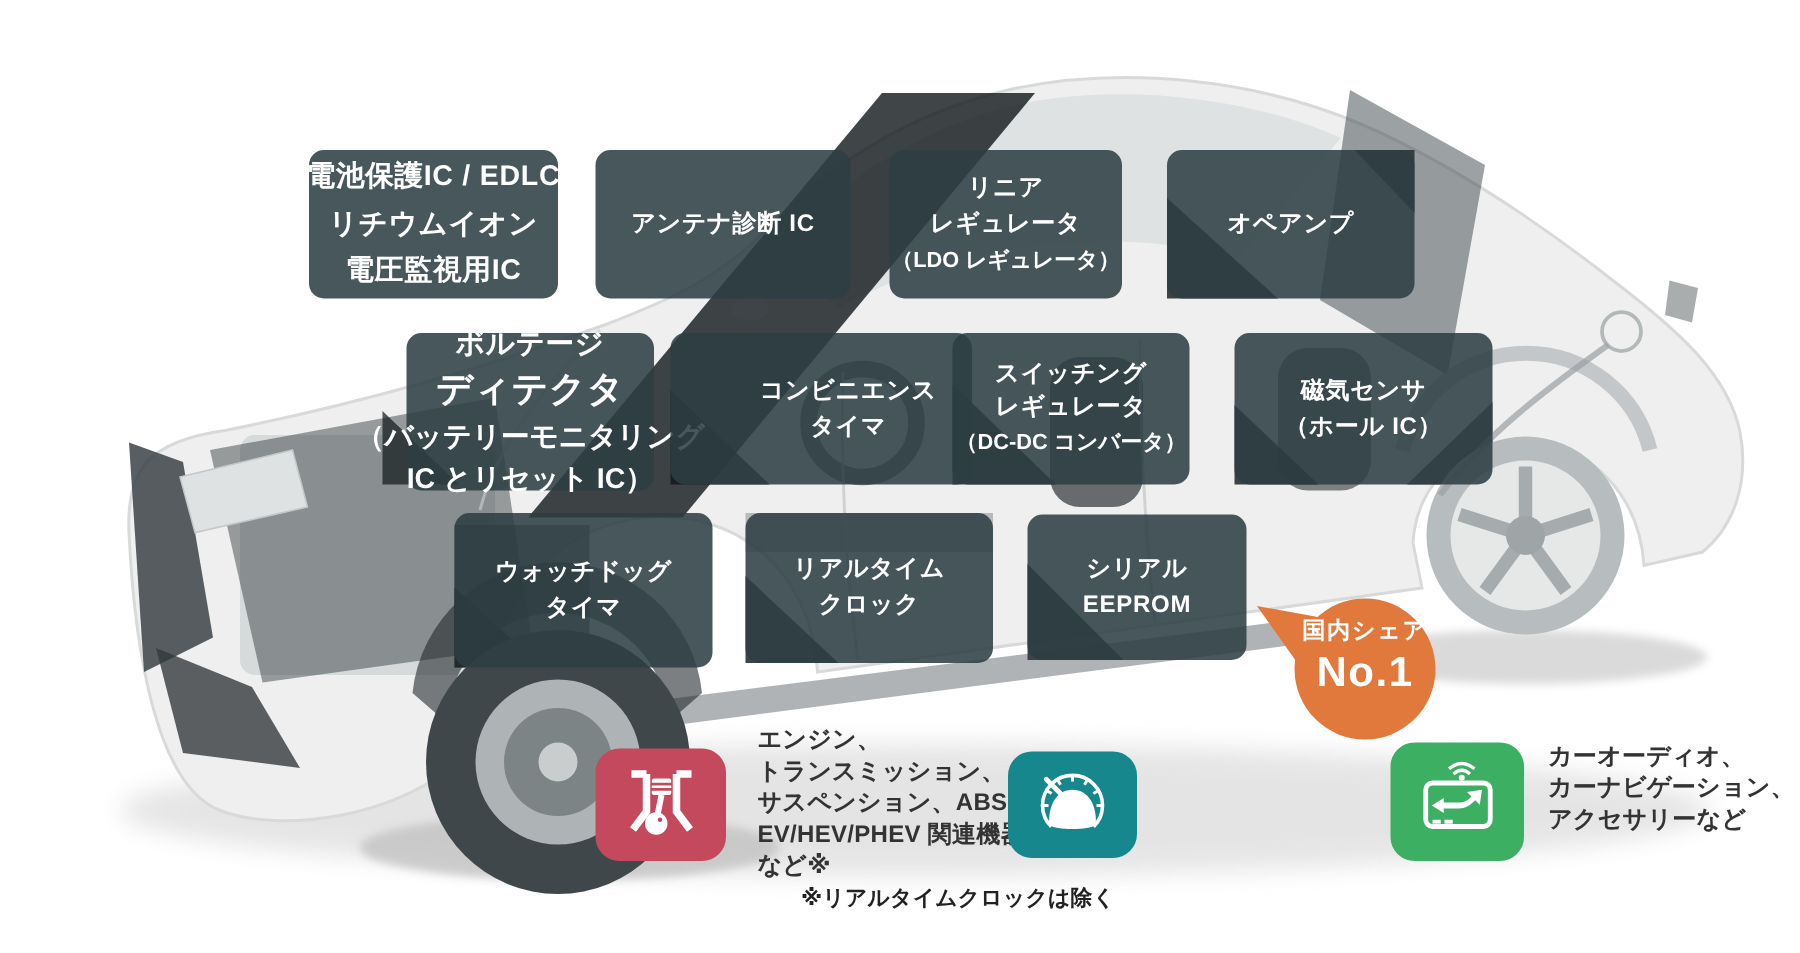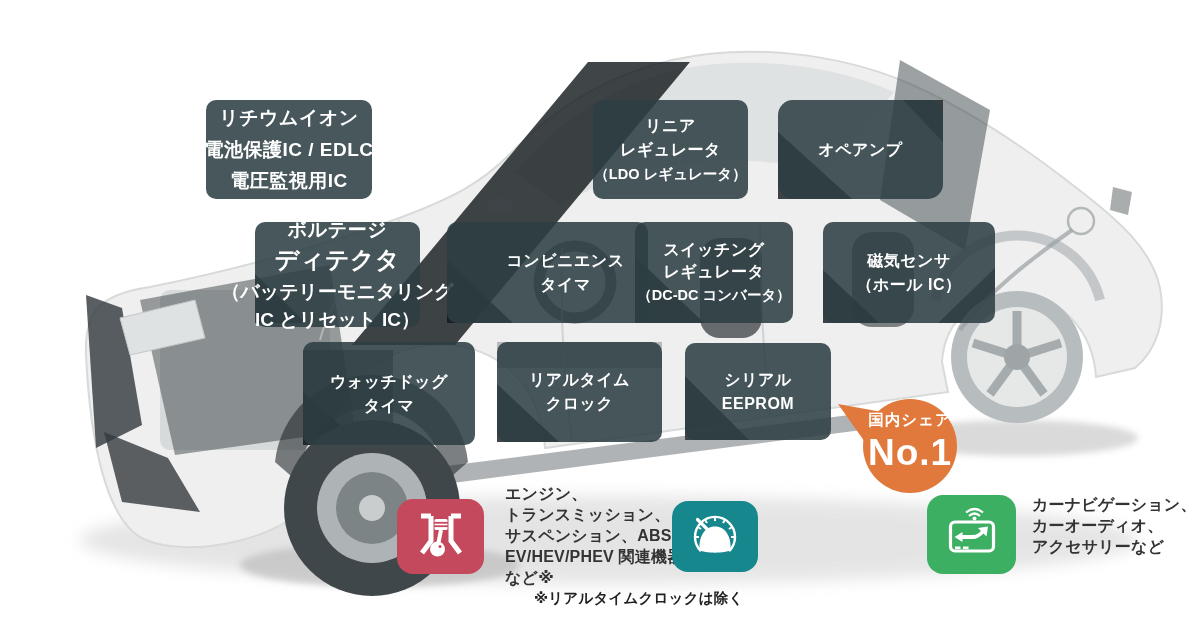--- a/index.html
+++ b/index.html
@@ -16,21 +16,21 @@
   }
   .pbox .main{font-size:16px;line-height:1.5;white-space:nowrap;}
   .pbox.compact .main{font-size:19px;line-height:1.68;}
   .pbox .sub{font-size:14.5px;line-height:1.45;margin-top:2px;white-space:nowrap;letter-spacing:0;}
   .pbox .sub.sm{font-size:19px;line-height:1.45;margin-top:0;}
   
   .badge-wrap{position:absolute;left:828px;top:392px;width:145px;height:112px;}
   .badge-svg{position:absolute;left:0;top:0;}
   .badge-text{position:absolute;left:12px;top:18px;width:140px;text-align:center;color:#fff;}
   .badge-label{font-size:15.5px;font-weight:700;letter-spacing:1px;}
-  .badge-value{font-size:37px;font-weight:800;line-height:1.0;margin-top:3px;letter-spacing:1px;}
+  .badge-value{font-size:28px;font-weight:800;line-height:1.0;margin-top:3px;letter-spacing:1px;}
   
   .tile{position:absolute;border-radius:16px;display:flex;align-items:center;justify-content:center;}
   .tile.engine{left:397px;top:499px;width:87px;height:75px;background:#C4495C;}
   .tile.meter{left:672px;top:501px;width:86px;height:71px;background:#17878E;}
   .tile.nav{left:927px;top:495px;width:89px;height:79px;background:#3CAF63;}
   .legend-text{position:absolute;color:#333;font-size:16px;font-weight:700;line-height:21px;letter-spacing:.2px;}
   .legend-text.t1{left:505px;top:483px;}
   .legend-text.t2{left:771px;top:501px;}
   .legend-text.t3{left:1032px;top:494px;}
   .footnote{position:absolute;left:498px;top:589px;color:#222;font-size:14.5px;font-weight:700;letter-spacing:.2px;margin-left:36px;}
@@ -116,34 +116,37 @@
     </g>
     <circle cx="1017" cy="357" r="13" fill="#9fa5a7"></circle>
 
     <circle cx="1081" cy="221" r="13" fill="none" stroke="#b3b8b9" stroke-width="2.5"></circle>
     <path d="M1072 230 C1030 260 990 290 960 330" fill="none" stroke="#9aa0a2" stroke-width="4" opacity=".7"></path>
 
     <polygon points="1113,187 1132,192 1128,215 1110,210" fill="#a9adae"></polygon>
   </svg>
 
   <div class="pbox compact" style="left:206px;top:100px;width:166px;height:99px;">
+    <div class="main">電池保護IC / EDLC</div>
     <div class="main">リチウムイオン</div>
-    <div class="main">電池保護IC / EDLC</div>
     <div class="main">電圧監視用IC</div>
+  </div>
+  <div class="pbox" style="left:397px;top:100px;width:170px;height:99px;">
+    <div class="main">アンテナ診断 IC</div>
   </div>
   <div class="pbox" style="left:593px;top:100px;width:155px;height:99px;">
     <div class="main">リニア</div>
     <div class="main">レギュレータ</div>
     <div class="sub">（LDO レギュレータ）</div>
   </div>
-  <div class="pbox" style="left:778px;top:100px;width:165px;height:99px;border-radius:15px;">
+  <div class="pbox" style="left:778px;top:100px;width:165px;height:99px;">
     <div class="main">オペアンプ</div>
   </div>
 
-  <div class="pbox" style="left:255px;top:222px;width:165px;height:105px;text-align:center;">
+  <div class="pbox" style="left:271px;top:222px;width:165px;height:105px;text-align:center;">
     <div class="main" style="font-size:19px;line-height:1.45;">ボルテージ</div>
     <div class="main" style="font-size:24px;line-height:1.45;">ディテクタ</div>
     <div class="sub sm">（バッテリーモニタリング</div>
     <div class="sub sm">IC とリセット IC）</div>
   </div>
   <div class="pbox" style="left:447px;top:222px;width:165px;height:101px;padding-left:36px;">
     <div class="main">コンビニエンス</div>
     <div class="main">タイマ</div>
   </div>
   <div class="pbox" style="left:635px;top:222px;width:158px;height:101px;">
@@ -226,20 +229,20 @@
       <path d="M25 9 Q30.5 4 36 9" fill="none" stroke="#fff" stroke-width="2.2"></path>
       <path d="M22 5.5 Q30.5 -1.5 39 5.5" fill="none" stroke="#fff" stroke-width="2.2"></path>
       <circle cx="30.5" cy="11.5" r="2" fill="#fff"></circle>
       <rect x="6.5" y="15" width="43" height="29" rx="4.5" fill="none" stroke="#fff" stroke-width="3.2"></rect>
       <path d="M10.5 30 L18.5 25 L18.5 28 L28.5 28 C31.5 28 33.5 27.5 37 24 L34 21 L44 19.5 L42.5 29.5 L39.5 26.5 C36 30 33 32 28.5 32 L18.5 32 L18.5 35 Z" fill="#fff"></path>
       <rect x="11" y="39.5" width="5.5" height="2.6" fill="#fff"></rect>
       <rect x="19" y="39.5" width="5.5" height="2.6" fill="#fff"></rect>
     </svg>
   </div>
   <div class="legend-text t3">
+    <div>カーオーディオ、</div>
     <div>カーナビゲーション、</div>
-    <div>カーオーディオ、</div>
     <div>アクセサリーなど</div>
   </div>
 
   <div class="footnote">※リアルタイムクロックは除く</div>
 
 </div>
 
 </body></html>

